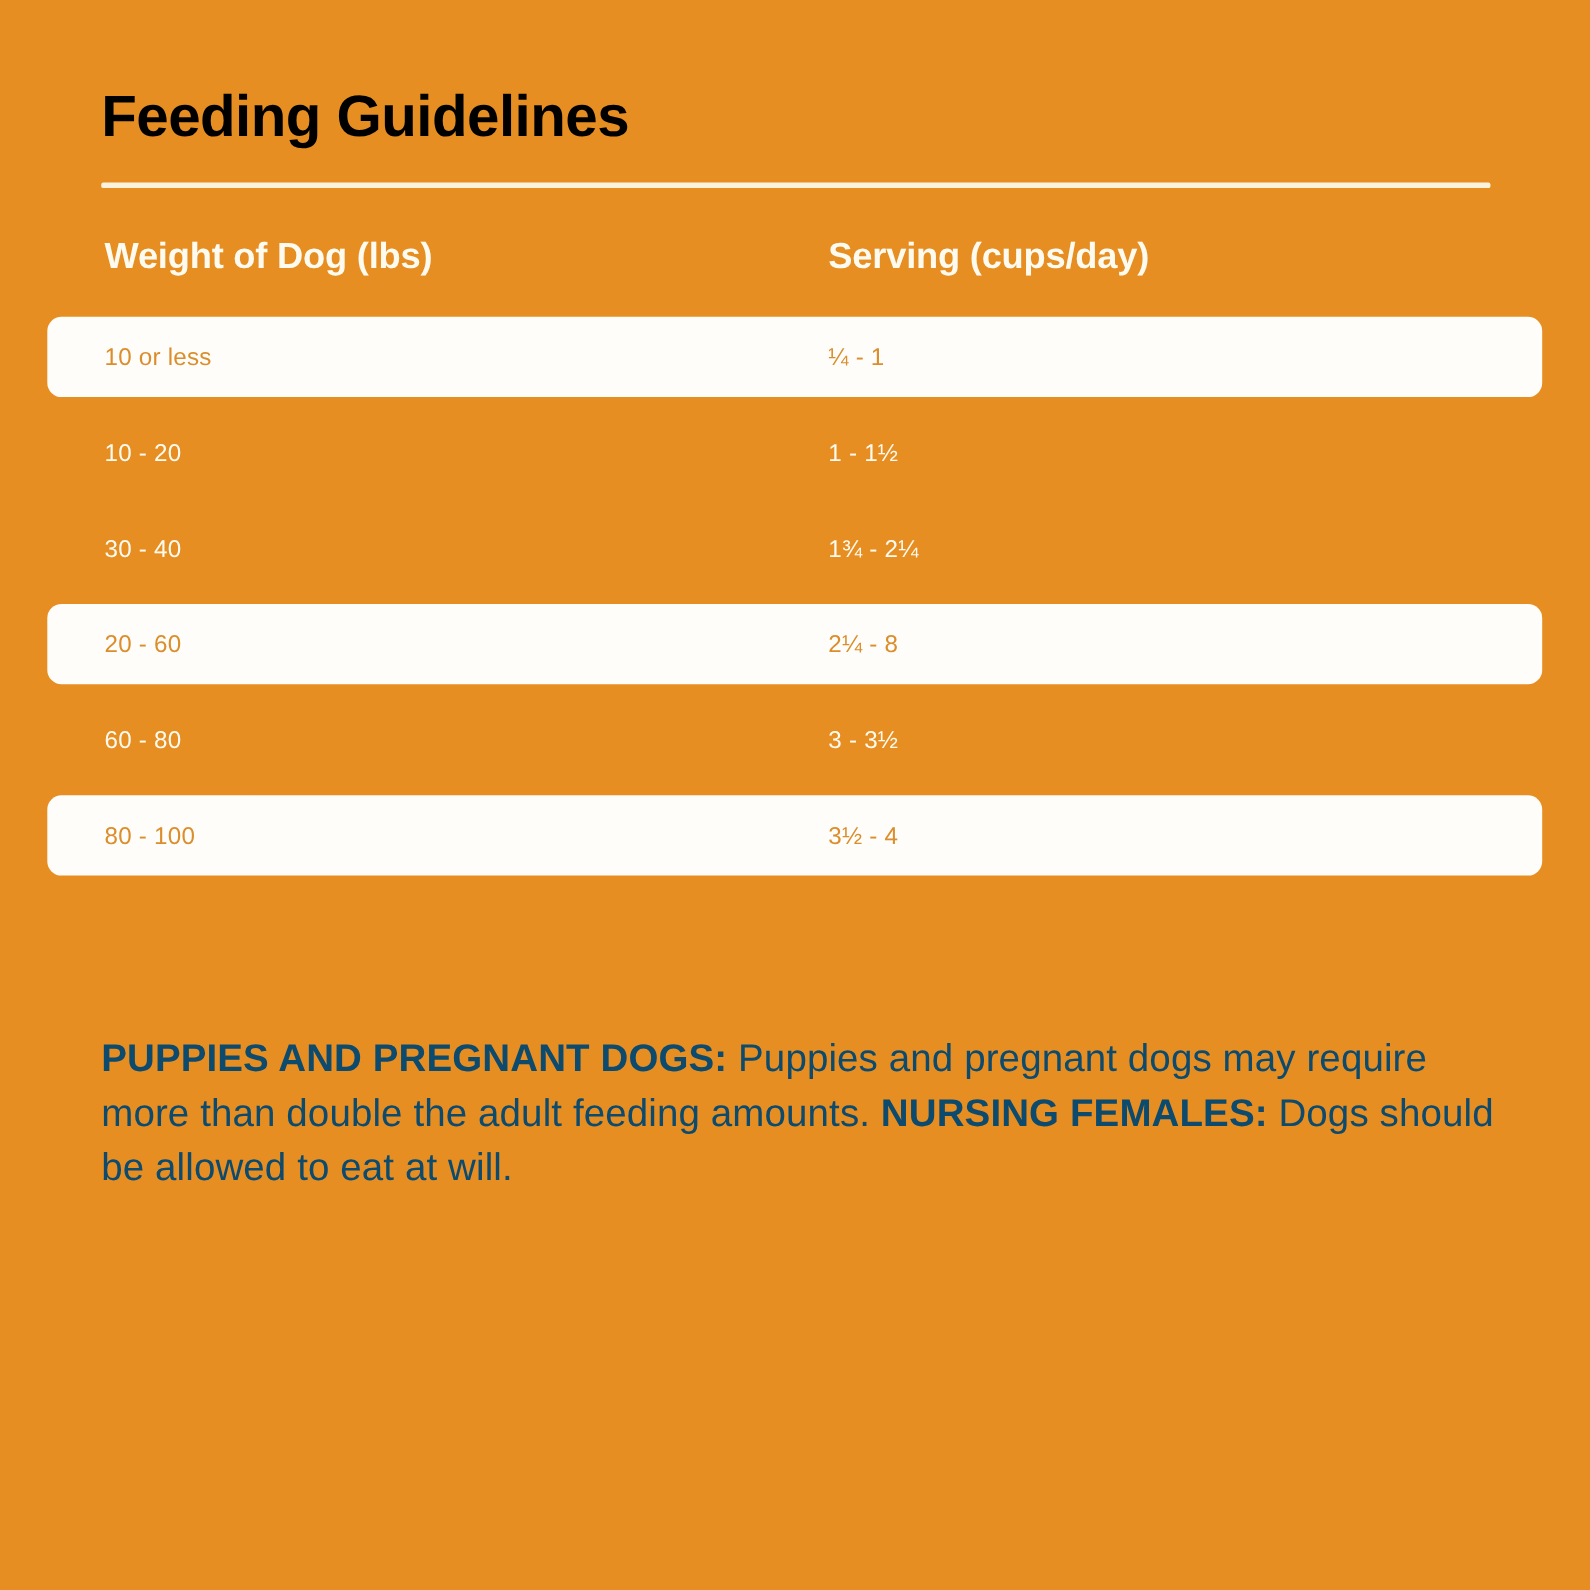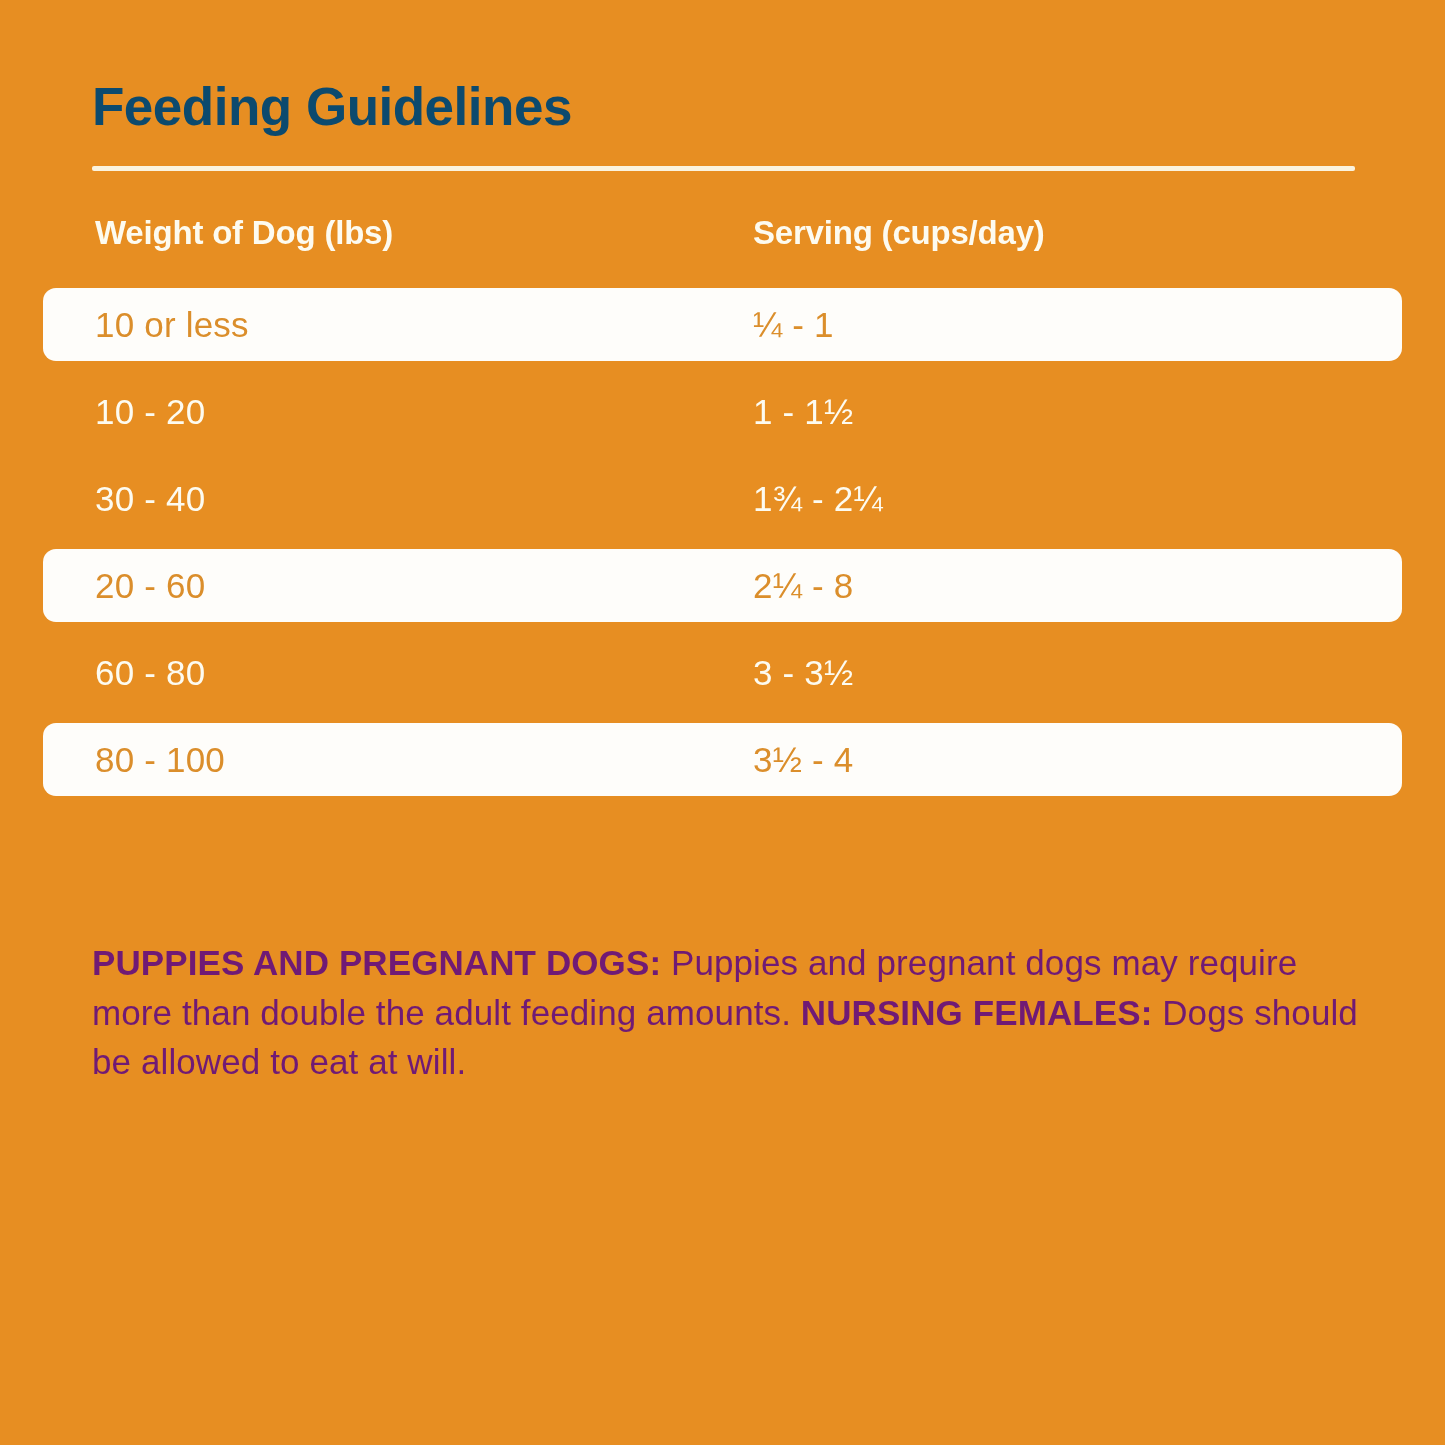--- a/index.html
+++ b/index.html
@@ -21,21 +21,21 @@
     box-sizing: border-box;
   }
 
   
   .title {
     position: absolute;
     left: 92px;
     top: 78px;
     font-size: 53px;
     font-weight: bold;
-    color: #0c4a6e;
+    color: #000000;
     letter-spacing: -0.5px;
     line-height: 1.1;
     white-space: nowrap;
   }
 
   .title-rule {
     position: absolute;
     left: 92px;
     top: 166px;
     width: 1263px;
@@ -87,40 +87,40 @@
   .row.dark {
     background: transparent;
     margin-left: 43px;
     margin-right: 43px;
   }
 
   .cell {
     position: absolute;
     top: 50%;
     transform: translateY(-50%);
-    font-size: 35px;
+    font-size: 22px;
     font-weight: normal;
     white-space: nowrap;
     letter-spacing: 0.2px;
   }
   .cell.weight { left: 52px; }
   .cell.serving { left: 710px; }
 
   .row.light .cell { color: #DB8E2B; }
   .row.dark  .cell { color: #FDFBF0; }
 
   
   .footnote {
     position: absolute;
     left: 92px;
     top: 938px;
     width: 1275px;
     font-size: 35px;
     line-height: 1.42;
-    color: #701a75;
+    color: #0c4a6e;
     letter-spacing: 0.1px;
   }
   .footnote b {
     font-weight: bold;
   }
 </style>
 </head>
 <body>
 
 <div class="panel">

